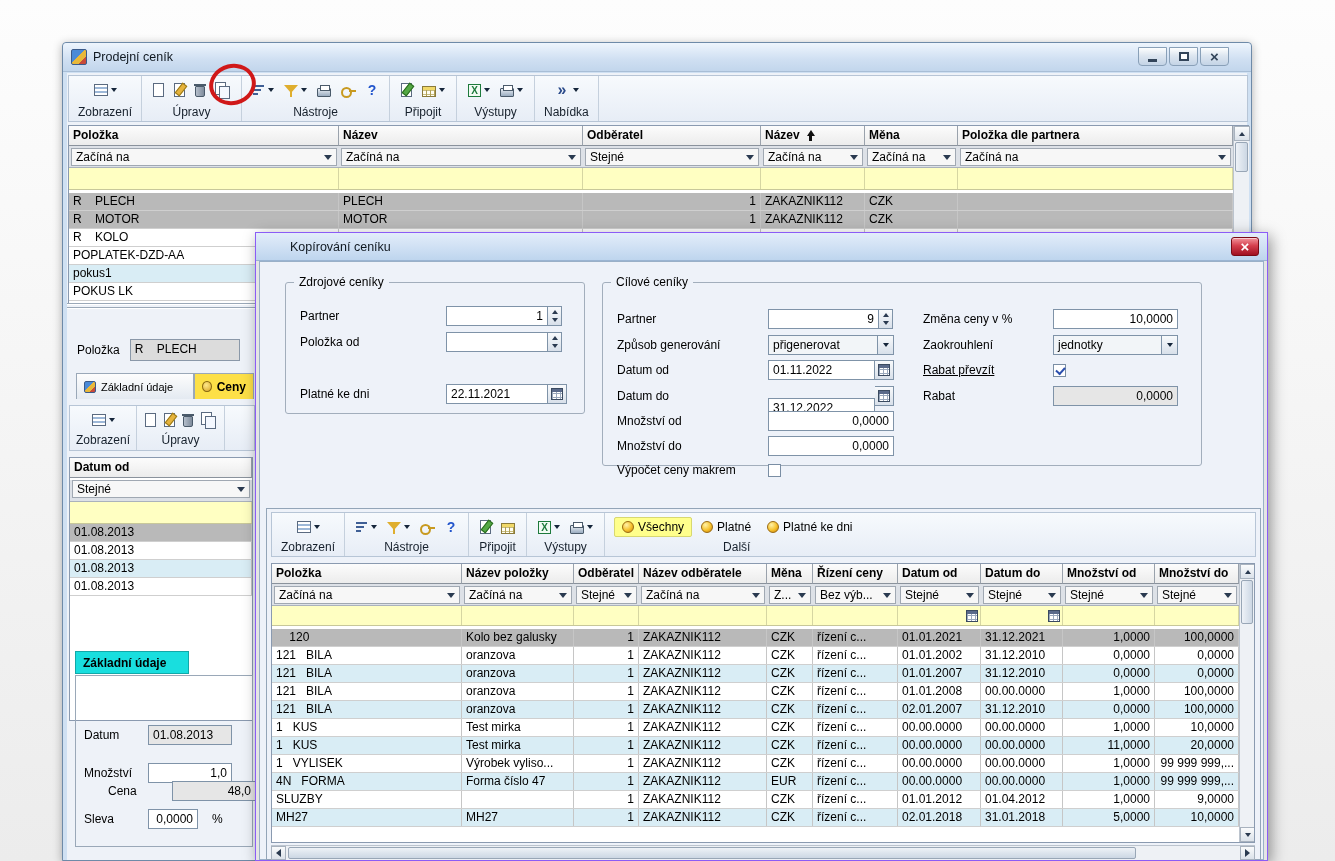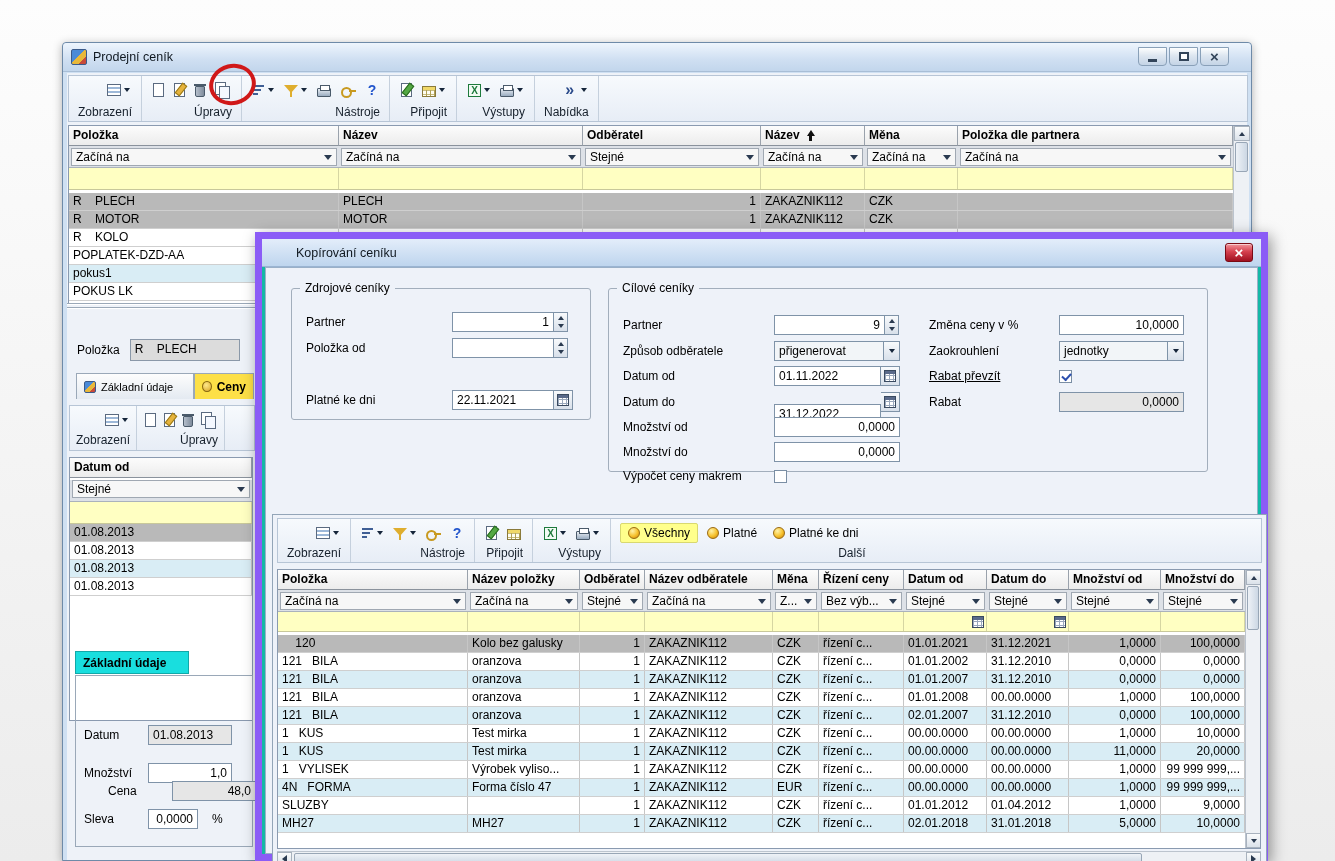--- a/index.html
+++ b/index.html
@@ -23,21 +23,21 @@
   background:linear-gradient(#fdfefe,#dde6f0 45%,#c4d4e6); display:flex; align-items:center; justify-content:center; }
 .min-glyph { width:9px; height:3px; background:#33455a; margin-top:7px; }
 .max-glyph { width:10px; height:9px; border:2px solid #33455a; background:#fff; }
 .x-glyph::after { content:'×'; font-size:15px; font-weight:bold; color:#33455a; line-height:1; }
 .win-content { position:absolute; left:4px; right:4px; top:30px; bottom:0; background:#eef2f8; }
 .applogo { width:16px; height:16px; border:1px solid #3a5a8a; border-radius:2px;
   background:linear-gradient(135deg,#4a8ad8 0 45%,#e8b83a 45% 75%,#c84a3a 75%); }
 
 
 .toolbar { background:linear-gradient(#f7fafd,#e7edf6); border:1px solid #b7c5d6; display:flex; align-items:stretch; }
-.tgroup { display:flex; flex-direction:column; align-items:flex-end; justify-content:space-between;
+.tgroup { display:flex; flex-direction:column; align-items:center; justify-content:space-between;
   padding:3px 9px 2px 9px; border-right:1px solid #c5d0dd; }
 .ticons { display:flex; align-items:center; gap:6px; height:22px; }
 .tlabel { font-size:12px; color:#16202c; white-space:nowrap; }
 .tbtn { display:flex; align-items:center; padding:1px 2px; }
 .fbtn { display:flex; align-items:center; gap:4px; padding:2px 7px; border-radius:2px; white-space:nowrap; }
 .fbtn.active { background:#ffff8c; border:1px solid #d8d870; }
 
 
 .ic { display:inline-block; position:relative; }
 .dd { display:inline-block; width:0; height:0; border-left:3px solid transparent; border-right:3px solid transparent;
@@ -150,21 +150,21 @@
   line-height:18px; padding:0 4px; white-space:nowrap; overflow:hidden; }
 .cbtn { width:17px; border:1px solid #7f93a8; background:linear-gradient(#f8fafc,#d8e0ea);
   display:flex; align-items:center; justify-content:center; }
 .cb { width:13px; height:13px; border:1px solid #7a8ea4; background:#fff; position:relative; display:inline-block; }
 .cb.on::after { content:''; position:absolute; left:2px; top:2px; width:7px; height:4px;
   border-left:2px solid #2b4fae; border-bottom:2px solid #2b4fae; transform:rotate(-48deg); }
 .fs { position:absolute; border:1px solid #a2aebc; border-radius:3px; }
 .fs .legend { position:absolute; top:-8px; left:8px; background:#eef2f9; padding:0 5px; font-size:12px; }
 
 
-.dialog { border:7px solid #8b5cf6; background:#14b8a6; box-shadow:3px 4px 14px rgba(0,0,0,.4); z-index:10; }
+.dialog { border:1px solid #8b5cf6; background:#e5e5e5; box-shadow:3px 4px 14px rgba(0,0,0,.4); z-index:10; }
 .dlg-title { position:absolute; left:0; top:0; right:0; height:28px;
   background:linear-gradient(#e3edfa,#bed5ee); display:flex; align-items:center; padding-left:34px;
   font-size:12.5px; color:#101820; border-bottom:1px solid #9ab4d2; }
 .dlg-close { position:absolute; top:4px; right:8px; width:28px; height:19px; border:1px solid #7a0a14; border-radius:3px;
   background:linear-gradient(#f2959c,#d5404e 45%,#a01020); box-shadow:inset 0 1px 0 rgba(255,255,255,.55); }
 .dlg-close::after { content:'×'; position:absolute; inset:0; color:#fff; font-weight:bold; font-size:15px;
   text-align:center; line-height:17px; }
 .dlg-body { position:absolute; left:3px; right:3px; top:28px; bottom:0; background:#eef2f9; border:1px solid #9ab0c8; }
 .dlg-lower { position:absolute; border:1px solid #93a5b8; background:#eef2f9; }
 .btable { position:absolute; border:1px solid #8a9ab0; background:#fff; overflow:hidden; }
@@ -502,21 +502,21 @@
 
       <div class="frow" style="left:14px;top:25px;">
         <span class="flabel" style="width:151px;">Partner</span>
         <span class="finput num" style="width:111px;">9</span>
         <span class="spin">
             <i class="tri-u"></i>
             <i class="tri-d"></i>
           </span>
       </div>
       <div class="frow" style="left:14px;top:51px;">
-        <span class="flabel" style="width:151px;">Způsob odběratele</span>
+        <span class="flabel" style="width:151px;">Způsob generování</span>
         <span class="combo" style="width:126px;">
           <span class="cval">přigenerovat</span>
           <span class="cbtn">
               <i class="dd" style="margin:0;"></i>
             </span>
         </span>
       </div>
       <div class="frow" style="left:14px;top:76px;">
         <span class="flabel" style="width:151px;">Datum od</span>
         <span class="finput" style="width:107px;">01.11.2022</span>

